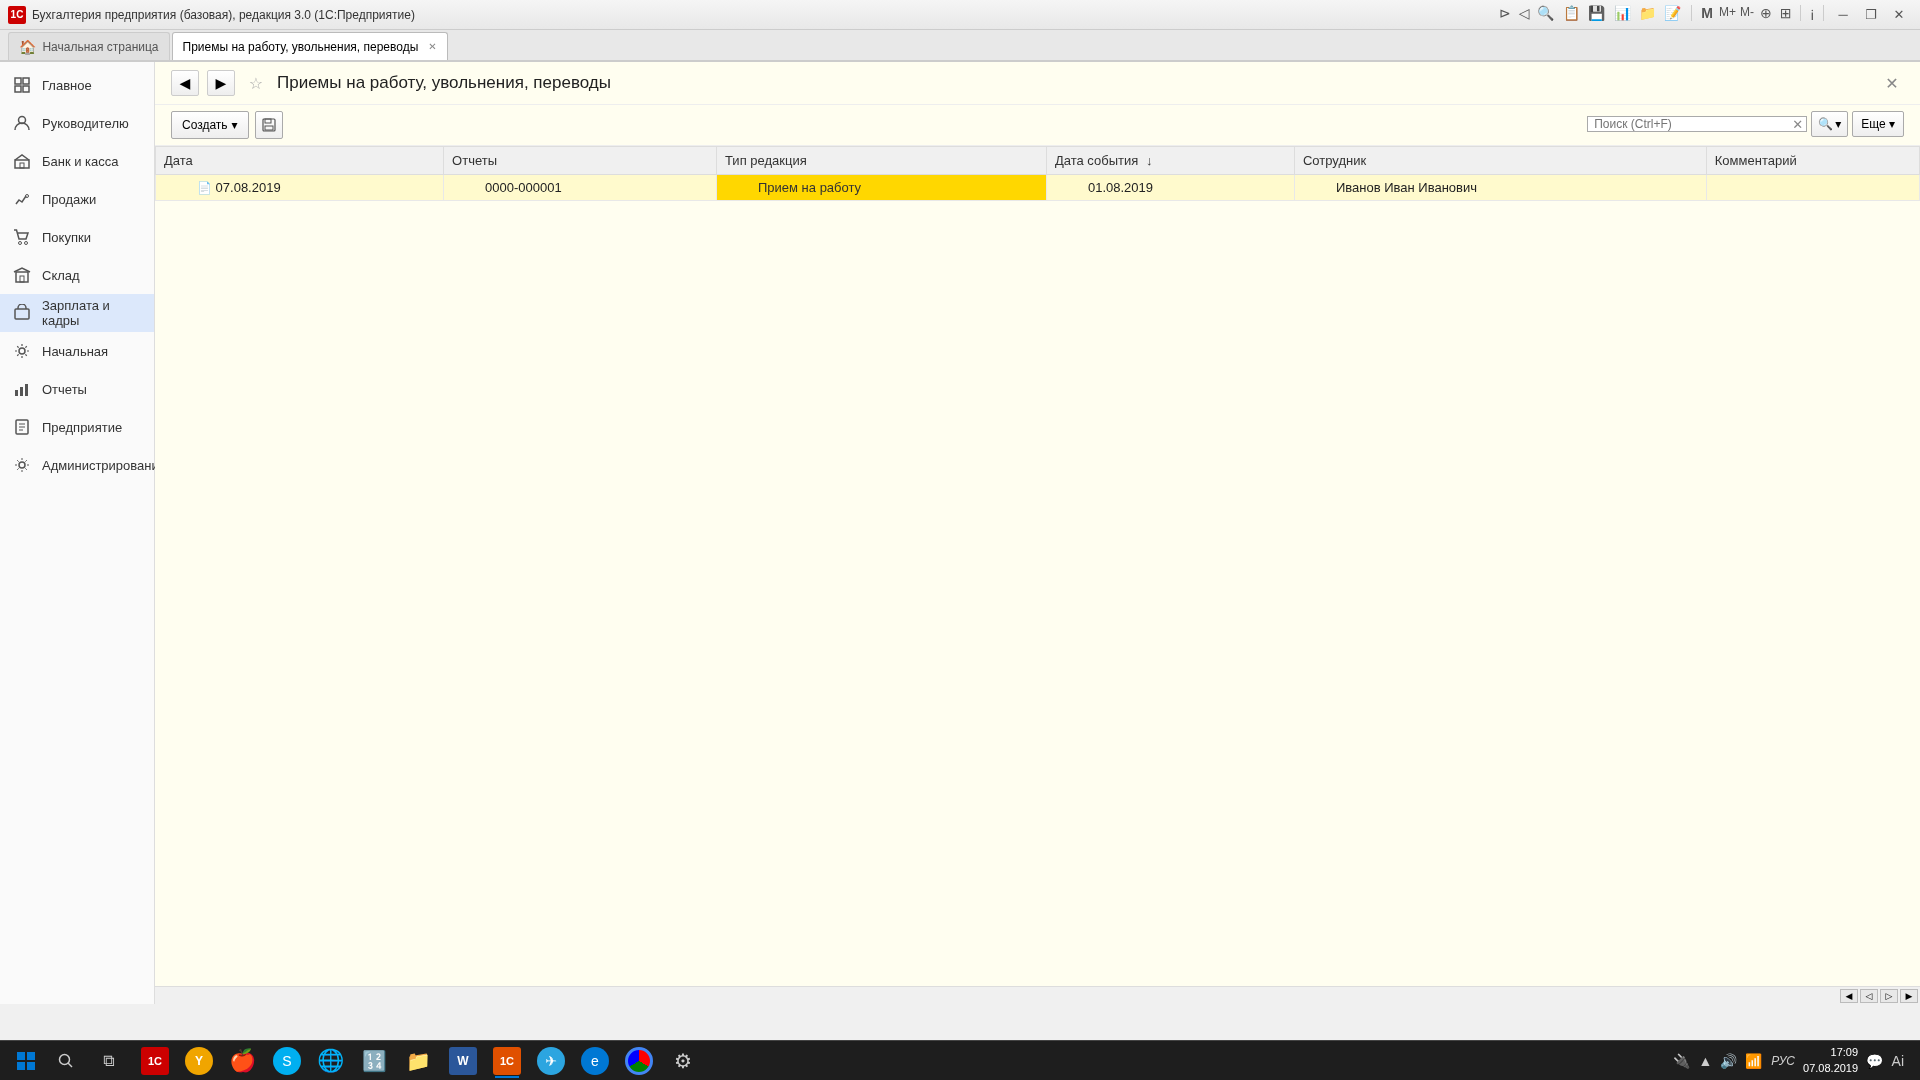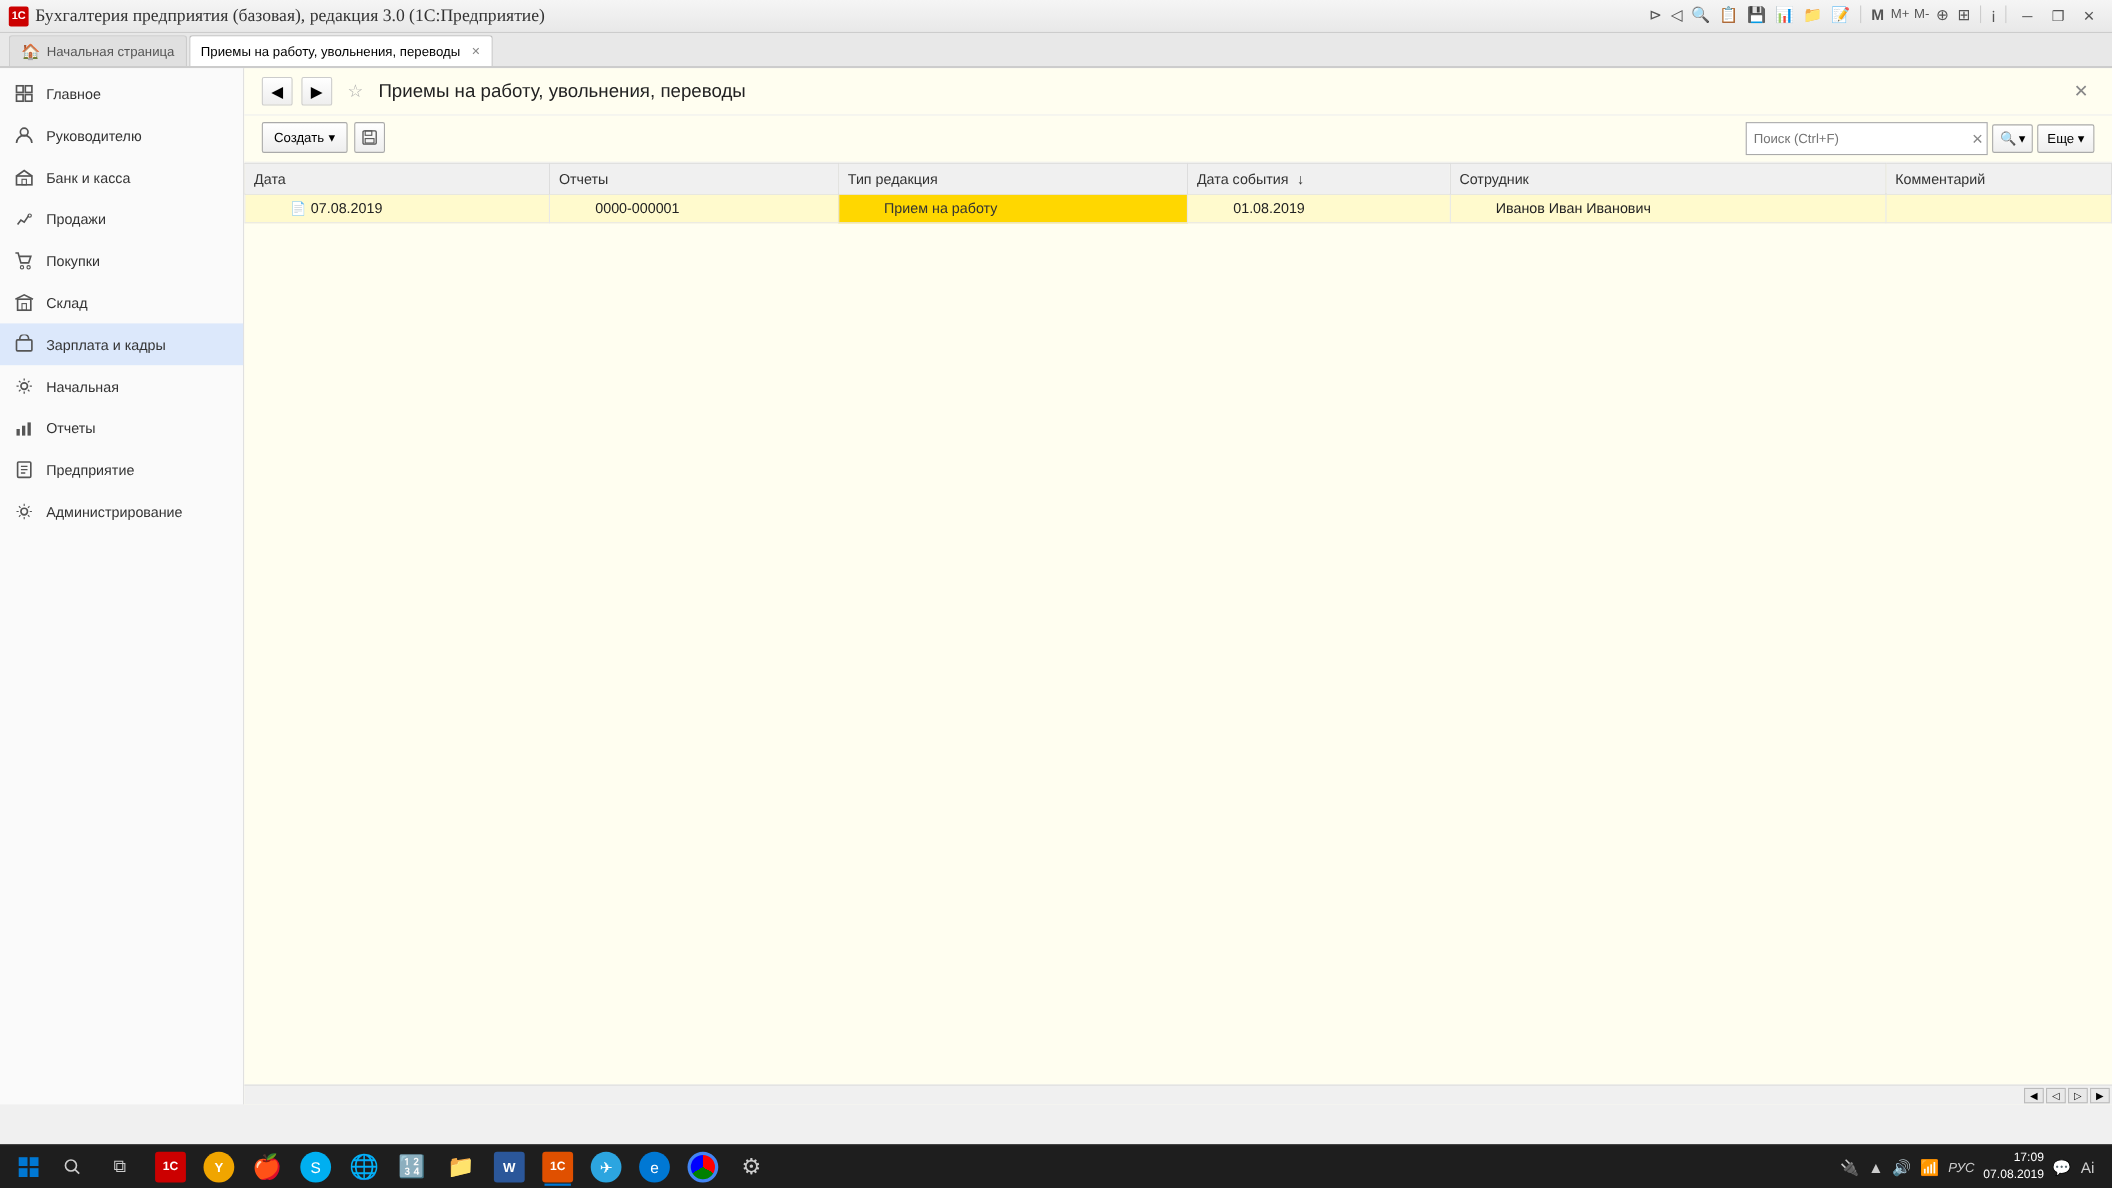--- a/index.html
+++ b/index.html
@@ -10,21 +10,21 @@
       height: 30px;
       background: linear-gradient(to bottom, #f5f5f5, #e8e8e8);
       border-bottom: 1px solid #ccc;
       display: flex;
       align-items: center;
       padding: 0 8px;
       gap: 6px;
     }
     .title-bar-icon { width: 18px; height: 18px; background: #cc0000; border-radius: 2px; display: flex; align-items: center; justify-content: center; color: white; font-size: 10px; font-weight: bold; }
     .title-bar-separator { width: 1px; height: 16px; background: #ccc; margin: 0 4px; }
-    .title-bar-text { font-size: 16px; color: #333; flex: 1; font-family: Liberation Serif, serif; }
+    .title-bar-text { font-size: 12px; color: #333; flex: 1; }
     .title-bar-buttons { display: flex; gap: 2px; }
     .title-bar-btn { width: 26px; height: 20px; display: flex; align-items: center; justify-content: center; cursor: pointer; border: none; background: transparent; font-size: 13px; color: #555; }
     .star-btn { width: 26px; height: 26px; border: none; background: transparent; cursor: pointer; font-size: 16px; color: #aaa; }
 
     
     .tab-bar {
       height: 32px;
       background: #e8e8e8;
       border-bottom: 2px solid #ccc;
       display: flex;
@@ -55,21 +55,21 @@
     .tab-close { font-size: 10px; color: #888; cursor: pointer; margin-left: 4px; }
 
     
     .main-layout {
       display: flex;
       height: calc(1080px - 30px - 36px - 32px - 40px);
     }
 
     
     .sidebar {
-      width: 222px;
+      width: 155px;
       background: #fafafa;
       border-right: 1px solid #ddd;
       padding: 4px 0;
       flex-shrink: 0;
     }
     .sidebar-item {
       height: 38px;
       display: flex;
       align-items: center;
       gap: 10px;
@@ -150,21 +150,21 @@
       align-items: center;
       gap: 4px;
     }
     .search-input-wrap {
       position: relative;
       display: flex;
       align-items: center;
     }
     .search-input {
       width: 220px;
-      height: 30px;
+      height: 16px;
       border: 1px solid #aaa;
       padding: 0 24px 0 6px;
       font-size: 12px;
       color: #999;
       background: #fff;
     }
     .search-clear {
       position: absolute;
       right: 4px;
       font-size: 13px;

